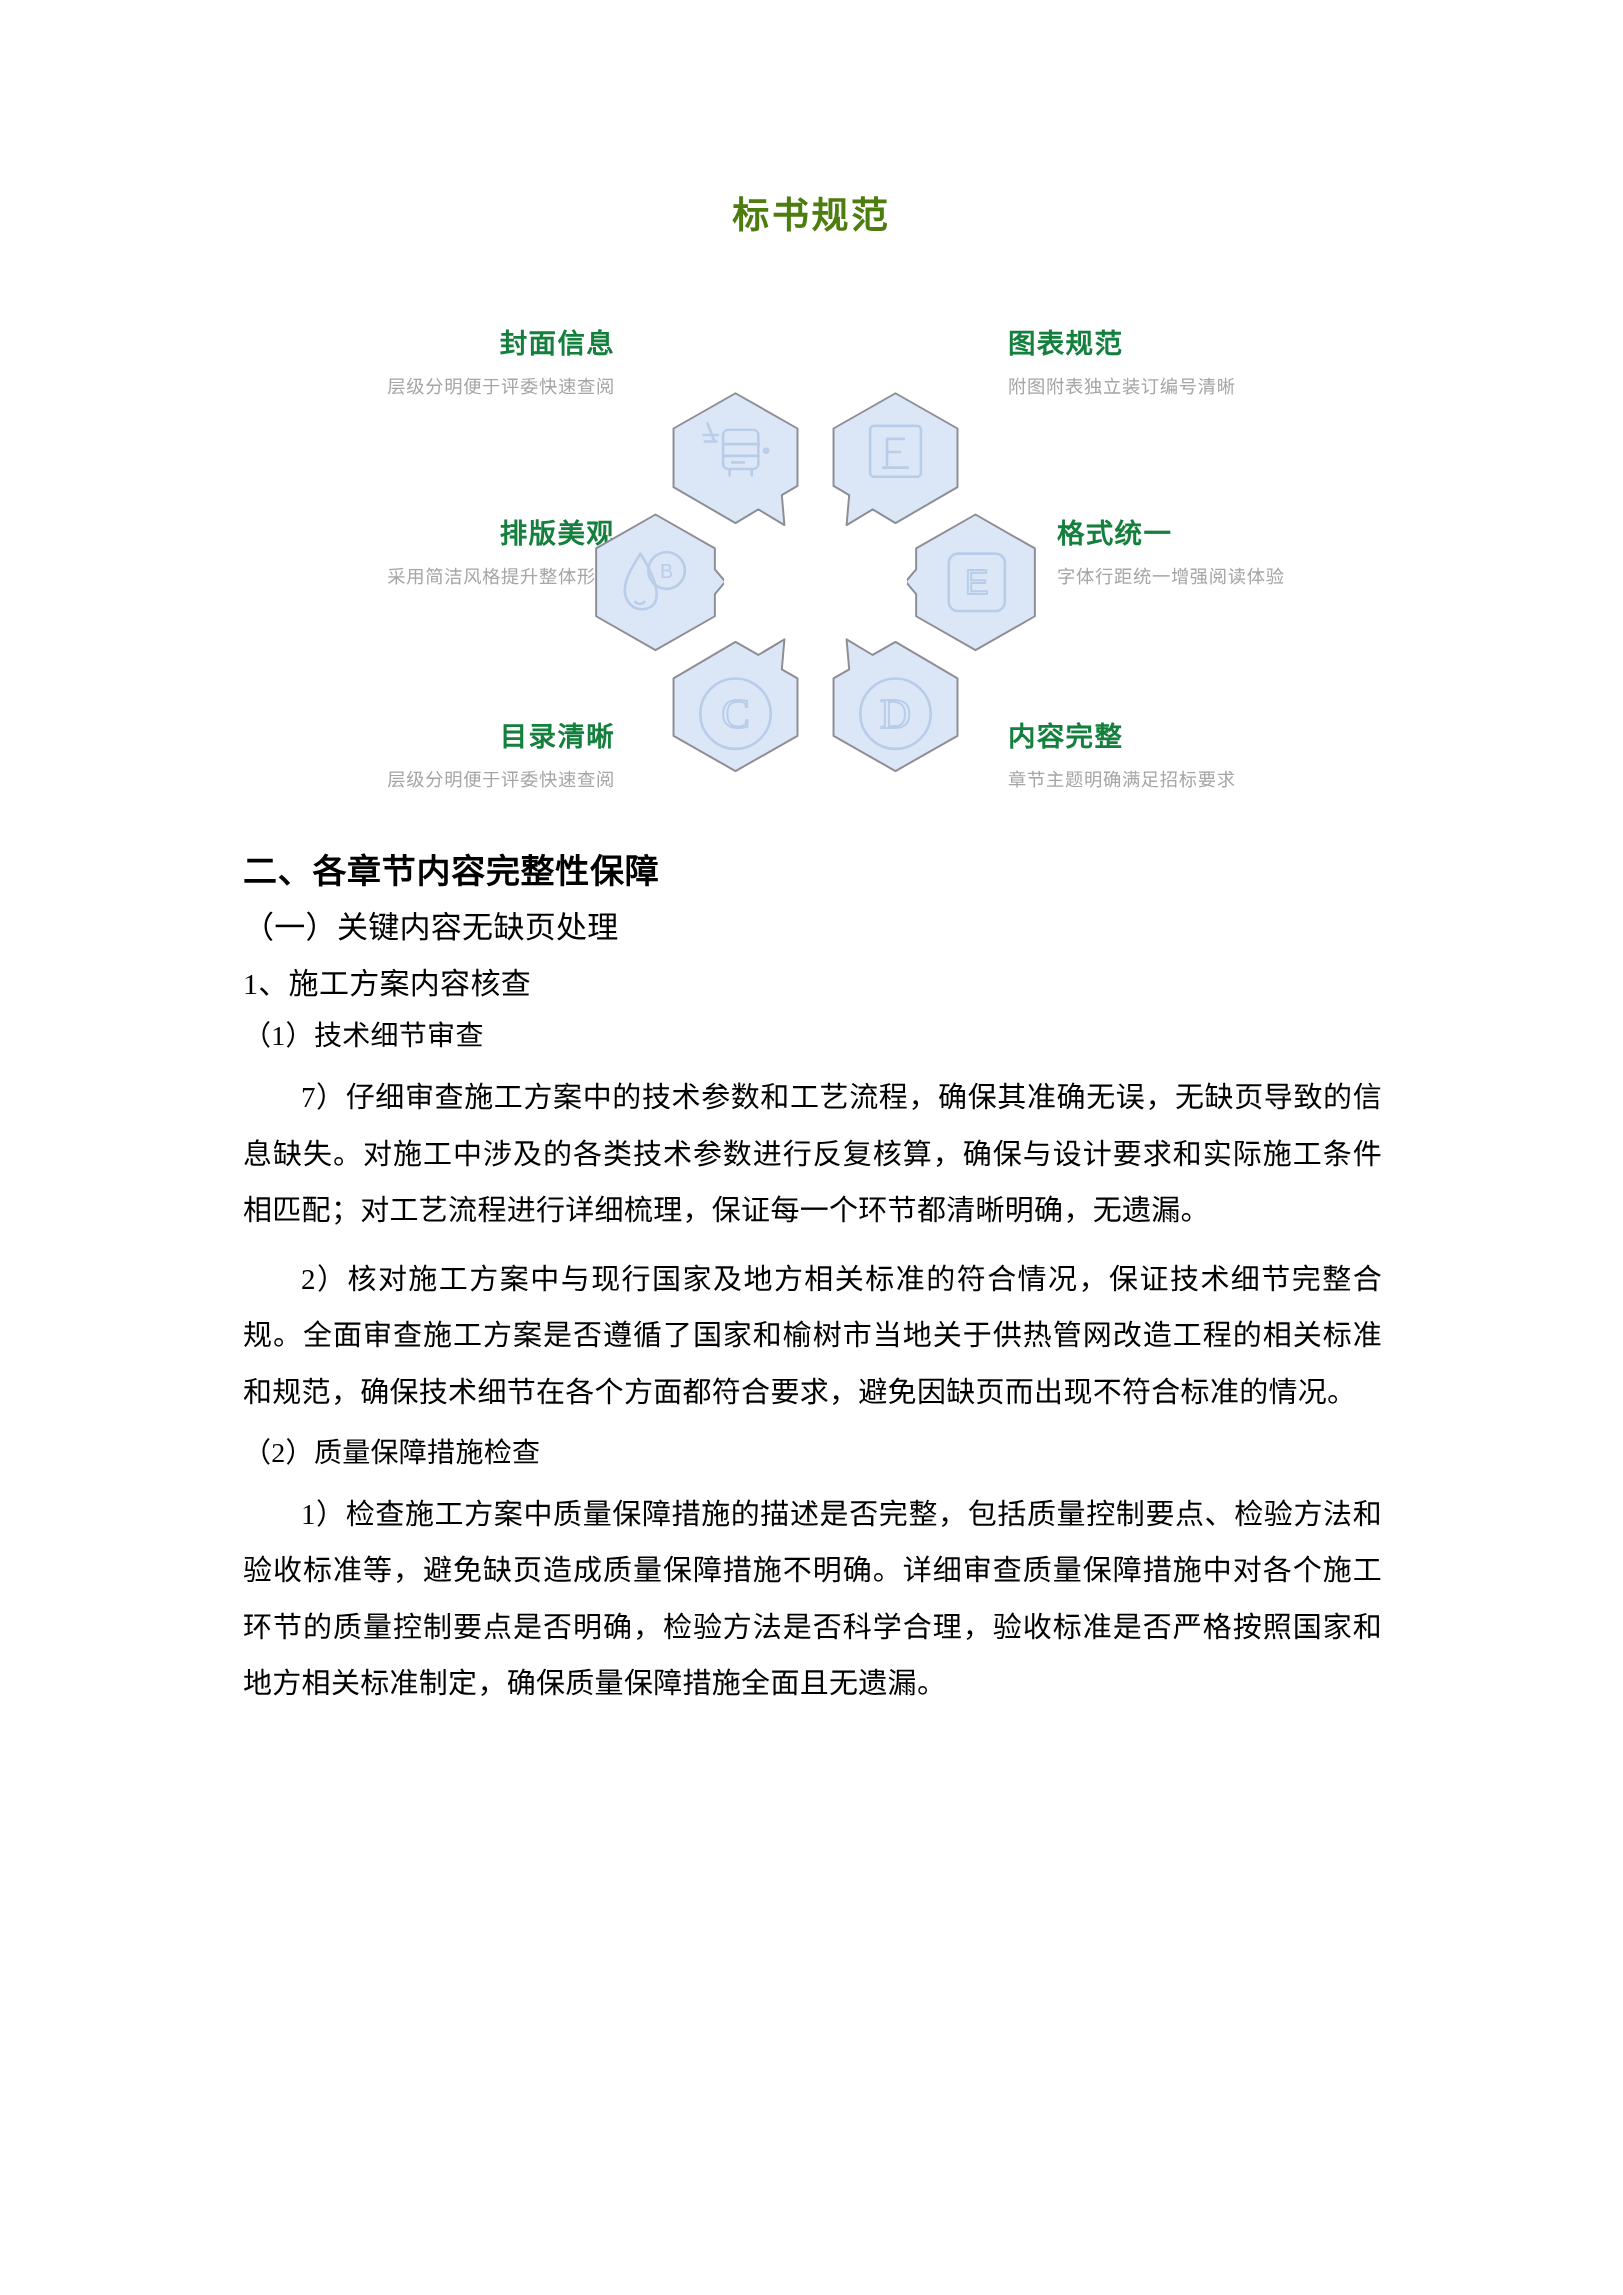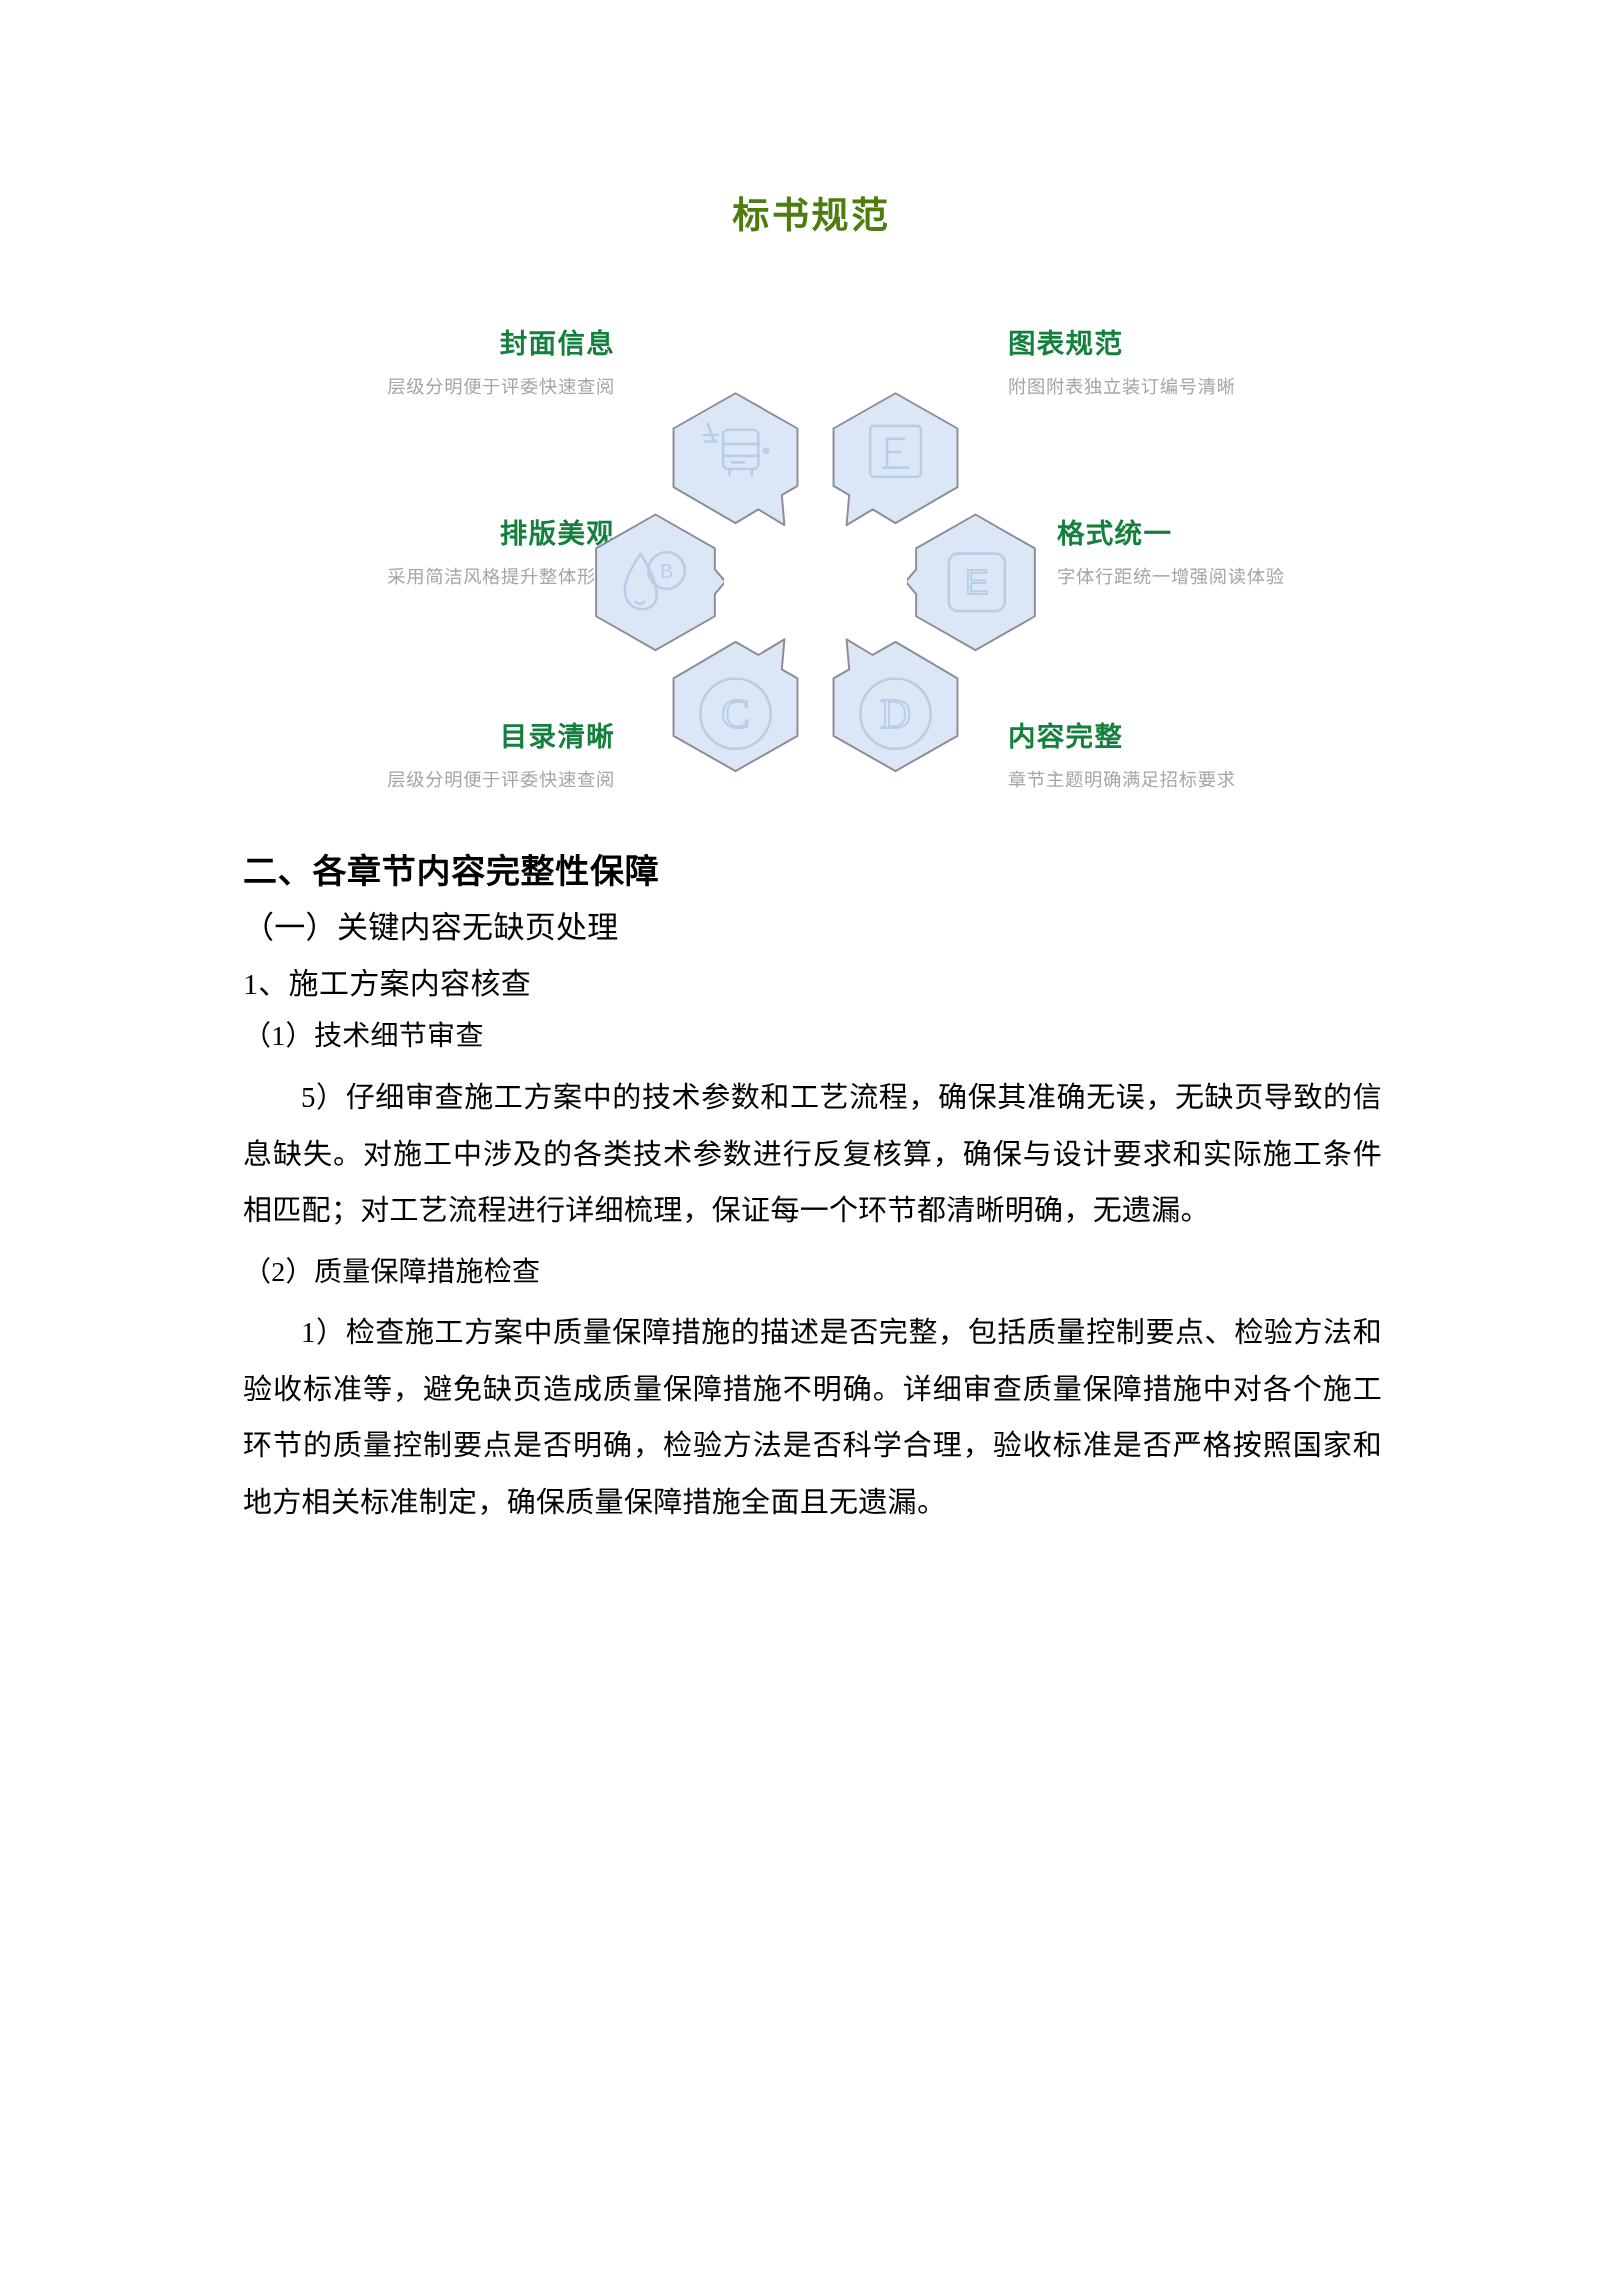--- a/index.html
+++ b/index.html
@@ -245,22 +245,23 @@
   <div class="body-text">
 
     <h2 class="sec-heading">二、各章节内容完整性保障</h2>
 
     <p class="sub-heading">（一）关键内容无缺页处理</p>
 
     <p class="sub-heading lvl2">1、施工方案内容核查</p>
 
     <p class="sub-heading lvl3">（1）技术细节审查</p>
 
-    <p class="para">5）仔细审查施工方案中的技术参数和工艺流程，确保其准确无误，无缺页导致的信息缺失。对施工中涉及的各类技术参数进行反复核算，确保与设计要求和实际施工条件相匹配；对工艺流程进行详细梳理，保证每一个环节都清晰明确，无遗漏。</p>
-
+    <p class="para">7）仔细审查施工方案中的技术参数和工艺流程，确保其准确无误，无缺页导致的信息缺失。对施工中涉及的各类技术参数进行反复核算，确保与设计要求和实际施工条件相匹配；对工艺流程进行详细梳理，保证每一个环节都清晰明确，无遗漏。</p>
+
+    <p class="para">2）核对施工方案中与现行国家及地方相关标准的符合情况，保证技术细节完整合规。全面审查施工方案是否遵循了国家和榆树市当地关于供热管网改造工程的相关标准和规范，确保技术细节在各个方面都符合要求，避免因缺页而出现不符合标准的情况。</p>
 
     <p class="sub-heading lvl3">（2）质量保障措施检查</p>
 
     <p class="para">1）检查施工方案中质量保障措施的描述是否完整，包括质量控制要点、检验方法和验收标准等，避免缺页造成质量保障措施不明确。详细审查质量保障措施中对各个施工环节的质量控制要点是否明确，检验方法是否科学合理，验收标准是否严格按照国家和地方相关标准制定，确保质量保障措施全面且无遗漏。</p>
 
   </div>
 
 </div>
 
 

